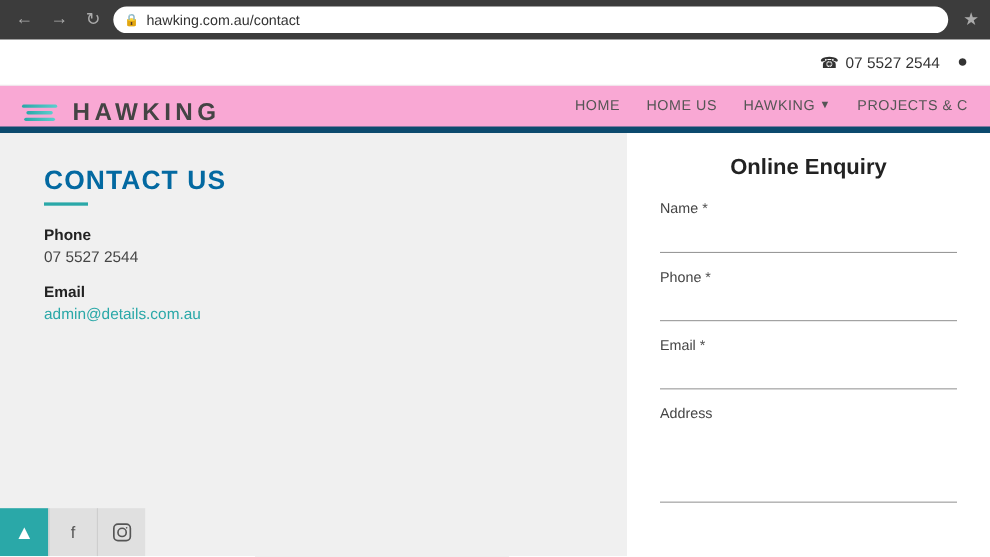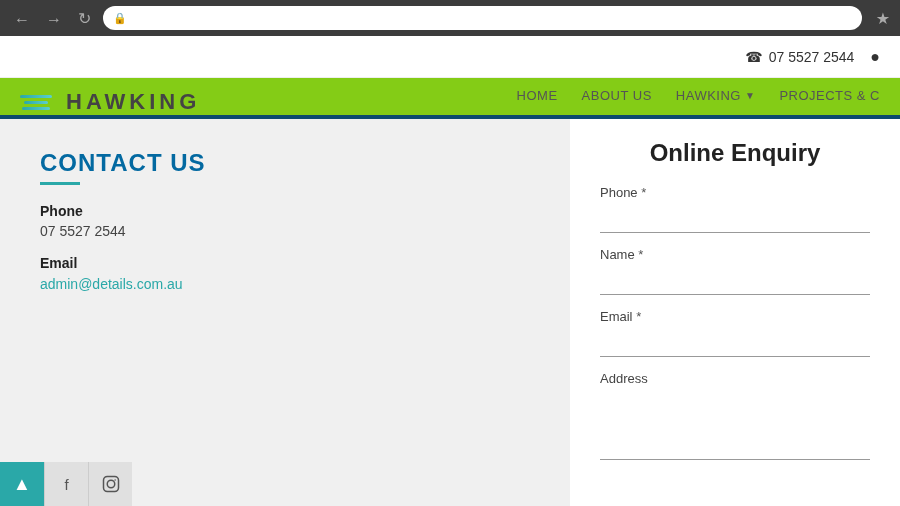--- a/index.html
+++ b/index.html
@@ -74,26 +74,26 @@
     }
     .phone-icon {
       font-size: 14px;
       color: #333;
     }
     .top-phone { font-size: 14px; color: #333; }
     .map-pin { font-size: 16px; color: #333; margin-left: 10px; }
 
     
     .header {
-      background: #84cc16;
+      background: #f9a8d4;
       padding: 10px 20px 0 20px;
       display: flex;
       justify-content: space-between;
       align-items: flex-end;
-      border-bottom: 4px solid #0c4a6e;
+      border-bottom: 6px solid #0c4a6e;
     }
     .logo-area {
       display: flex;
       align-items: center;
       gap: 10px;
     }
     .logo-waves {
       display: flex;
       flex-direction: column;
       gap: 3px;
@@ -221,21 +221,21 @@
     }
 
     
     .right-panel {
       flex: 1;
       background: #fff;
       padding: 20px 30px;
       overflow-y: auto;
     }
     .enquiry-title {
-      font-size: 24px;
+      font-size: 20px;
       font-weight: 700;
       color: #222;
       margin-bottom: 18px;
       text-align: center;
     }
     .form-group {
       margin-bottom: 14px;
     }
     .form-label {
       font-size: 13px;
@@ -274,20 +274,21 @@
   </style>
 </head>
 <body>
 
 <div class="browser-chrome">
   <button class="browser-nav-btn">←</button>
   <button class="browser-nav-btn">→</button>
   <button class="browser-nav-btn">↻</button>
   <div class="address-bar">
     <span class="address-bar-icon">🔒</span>
+    <span>hawking.com.au/contact</span>
   </div>
   <button class="star-btn">★</button>
 </div>
 
 <div class="website">
 
   <div class="top-bar">
     <div></div>
     <div class="top-bar-right">
       <span class="phone-icon">☎</span>
@@ -300,21 +301,21 @@
     <div class="logo-area">
       <div class="logo-waves">
         <div class="wave-line"></div>
         <div class="wave-line"></div>
         <div class="wave-line"></div>
       </div>
       <span class="logo-text">HAWKING</span>
     </div>
     <nav class="nav">
       <a class="nav-item">HOME</a>
-      <a class="nav-item">ABOUT US</a>
+      <a class="nav-item">HOME US</a>
       <a class="nav-item nav-item-with-arrow">
         <span>HAWKING</span>
         <span class="nav-arrow">▼</span>
       </a>
       <a class="nav-item">PROJECTS &amp; C</a>
     </nav>
   </div>
 
   <div class="main">
 
@@ -345,29 +346,29 @@
           </svg>
         </button>
       </div>
     </div>
 
     <div class="right-panel">
       <h2 class="enquiry-title">Online Enquiry</h2>
 
       <div class="form-group">
         <label class="form-label">
-          <span>Phone</span>
+          <span>Name</span>
           <span class="required"> *</span>
         </label>
         <input class="form-input" type="text" style="">
       </div>
 
       <div class="form-group">
         <label class="form-label">
-          <span>Name</span>
+          <span>Phone</span>
           <span class="required"> *</span>
         </label>
         <input class="form-input" type="text" style="">
       </div>
 
       <div class="form-group">
         <label class="form-label">
           <span>Email</span>
           <span class="required"> *</span>
         </label>

